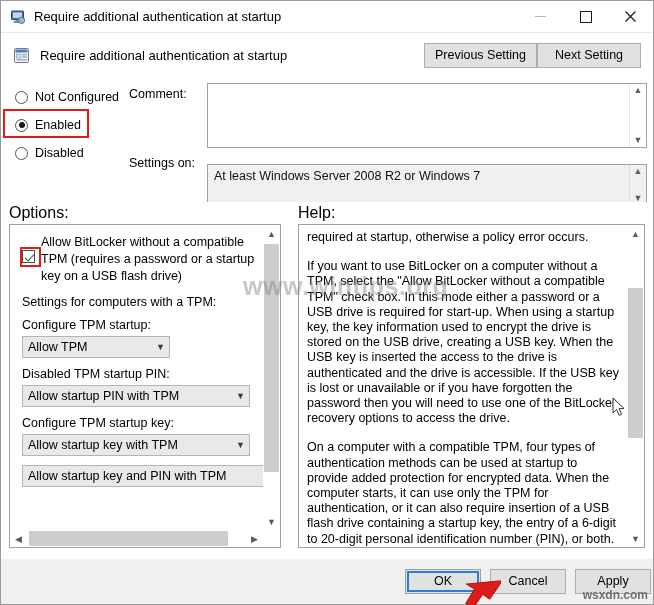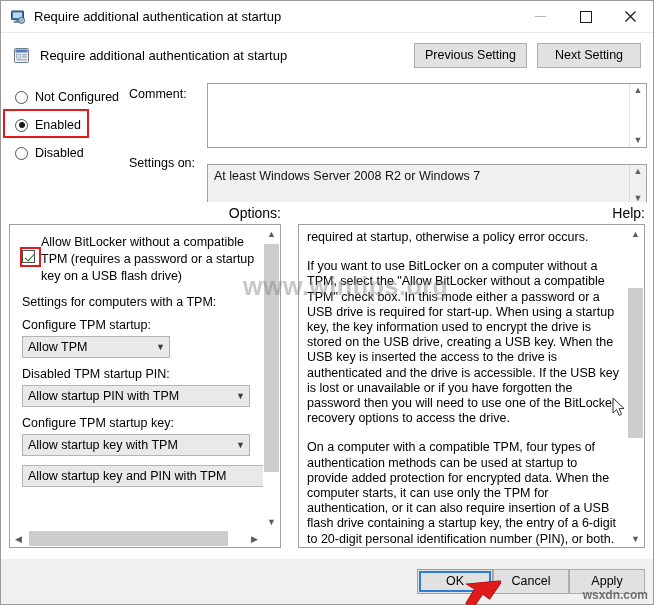--- a/index.html
+++ b/index.html
@@ -44,21 +44,21 @@
   
   .header {
     flex: 0 0 44px; height: 44px;
     display: flex; align-items: center;
     background: #ffffff;
     padding: 0 12px 0 12px;
     box-sizing: border-box;
   }
   .header-icon { width: 17px; height: 17px; flex:0 0 17px; margin-right: 10px; }
   .header-title { font-size: 13px; flex: 1 1 auto; }
-  .header-buttons { display: flex; gap: 10px; }
+  .header-buttons { display: flex; gap: 0; }
   .btn {
     background: #e1e1e1;
     border: 1px solid #adadad;
     font-family: "Liberation Sans", sans-serif;
     font-size: 12.5px;
     color: #000;
     padding: 0 10px;
     height: 25px; line-height: 23px;
     text-align: center;
     box-sizing: border-box;
@@ -142,21 +142,21 @@
     flex: 1 1 auto;
     background: #ffffff;
     display: flex;
     position: relative;
     padding: 0 8px;
     box-sizing: border-box;
   }
   .panel-col { display: flex; flex-direction: column; }
   .panel-col.options { width: 272px; flex: 0 0 272px; }
   .panel-col.help { flex: 1 1 auto; margin-left: 17px; }
-  .panel-label { height: 22px; line-height: 22px; font-size: 14px; text-align: right; }
+  .panel-label { height: 22px; line-height: 22px; font-size: 16px; }
 
   .panel {
     flex: 1 1 auto;
     border: 1px solid #a0a0a0;
     background: #fff;
     box-sizing: border-box;
     position: relative;
     overflow: hidden;
     margin-bottom: 11px;
   }
@@ -235,21 +235,22 @@
     line-height: 15.2px;
   }
   .help-inner p { margin: 0 0 14px 0; }
   .sb-v.full { bottom: 0; }
 
   
   .footer {
     flex: 0 0 45px; height: 45px;
     background: #f0f0f0;
     display: flex; align-items: center; justify-content: flex-end;
-    padding-right: 8px;
+    padding-right: 2px;
+    gap: 9px;
     position: relative;
   }
   .btn.footer-btn { min-width: 76px; height: 25px; }
   .btn.default {
     border: 1px solid #a0a0a0;
     outline: 2px solid #2a7fd4;
     outline-offset: -4px;
   }
 
   

